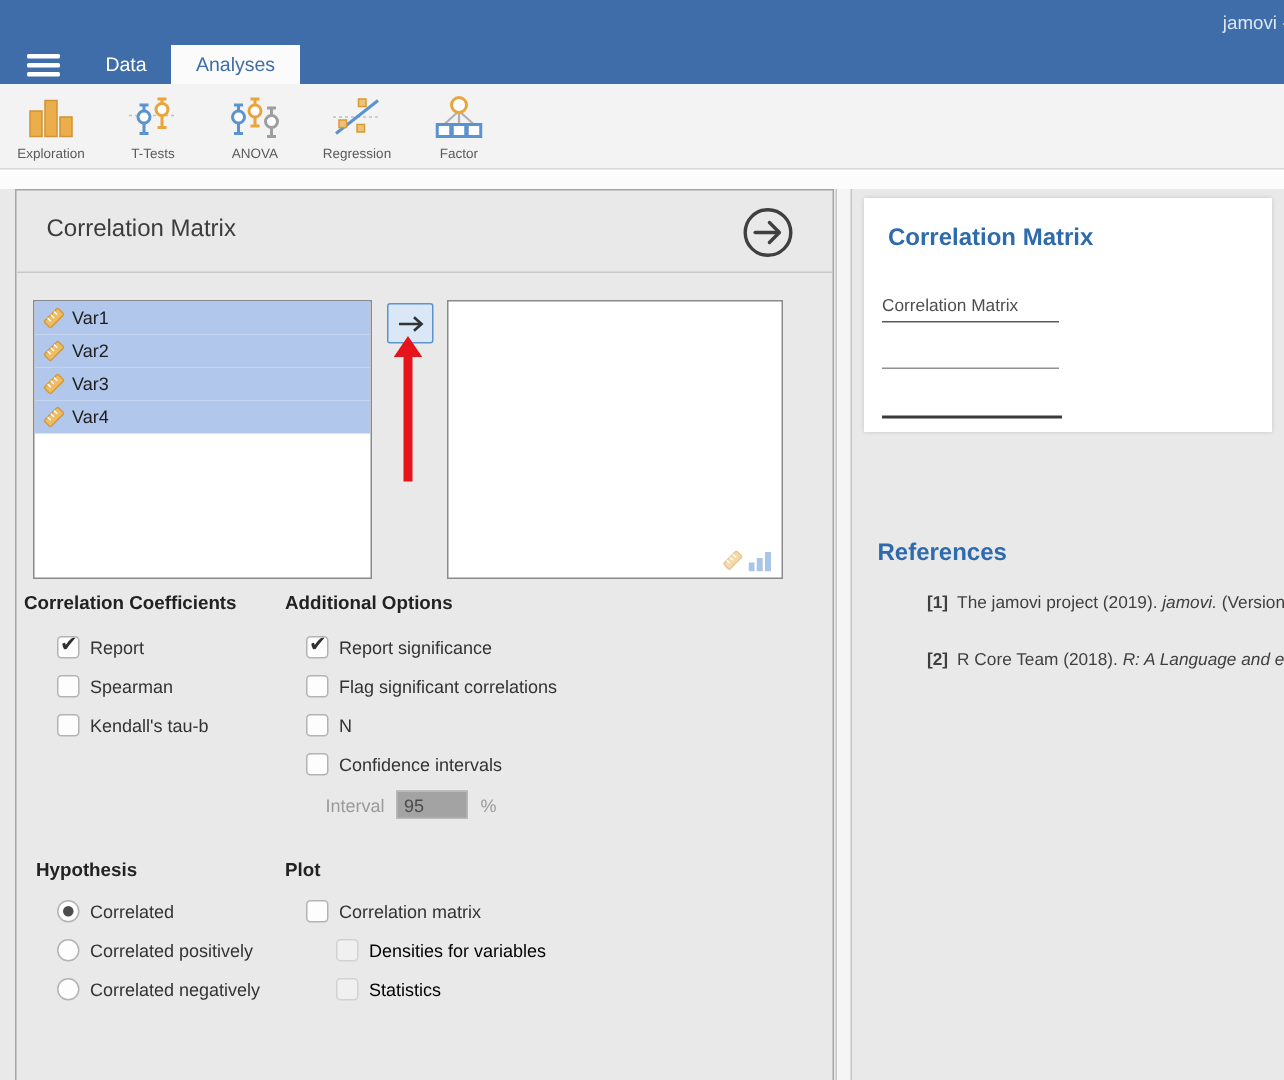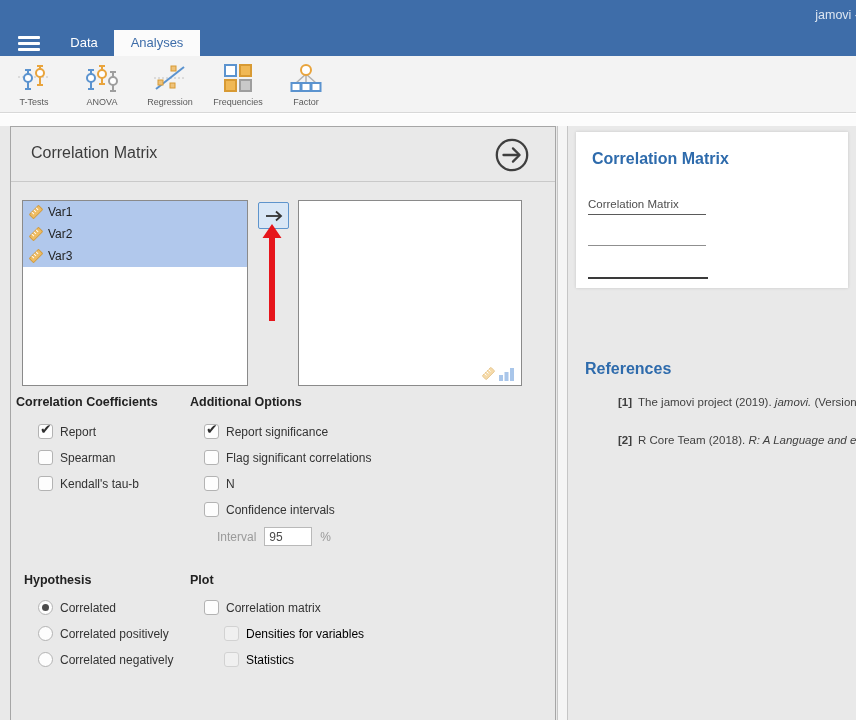--- a/index.html
+++ b/index.html
@@ -56,21 +56,21 @@
   .checkbox .mark { display:none; }
   .checkbox.checked .mark { display:block; position:absolute; left:1px; top:-4px;
                             font-size:14px; color:#2f2f2f; }
   .opt.disabled .checkbox { border-color:#d2d2d2; background:#f0f0f0; }
   .radio { width:15px; height:15px; border:1px solid #b3b3b3; border-radius:50%;
            background:#fdfdfd; position:relative; flex:0 0 auto; }
   .radio.selected::after { content:""; position:absolute; left:3px; top:3px; width:7px; height:7px;
                            border-radius:50%; background:#4c4c4c; }
   .interval-row { position:absolute; display:flex; align-items:center; gap:8px; }
   .interval-label, .interval-suffix { font-size:12px; color:#9a9a9a; }
-  .interval-input { width:48px; height:19px; border:1px solid #b9b9b9; background:#ffffff;
+  .interval-input { width:48px; height:19px; border:1px solid #b9b9b9; background:#a3a3a3;
                     font-family:"Liberation Sans",sans-serif; font-size:12px; color:#4a4a4a; padding:0 4px; }
 
   
   .splitter { position:absolute; left:557px; top:126px; width:11px; bottom:0; background:#f5f5f5;
               border-left:1px solid #c6c6c6; border-right:1px solid #c6c6c6; cursor:col-resize; }
 
   
   .right-panel { position:absolute; left:568px; top:126px; width:288px; bottom:0;
                  background:#e9e9e9; overflow:hidden; }
   .results-card { position:absolute; left:8px; top:6px; width:272px; height:156px;
@@ -103,20 +103,30 @@
         <span></span>
     </div>
     <div class="tab tab-data">Data</div>
     <div class="tab tab-analyses">Analyses</div>
   </div>
 
   <div class="ribbon">
     <div class="ribbon-item">
       <span class="ribbon-icon">
         <svg width="34" height="30" viewBox="0 0 34 30">
+          <rect x="3" y="11" width="8" height="17" fill="#ecae4b" stroke="#cf9434"></rect>
+          <rect x="13" y="4" width="8" height="24" fill="#ecae4b" stroke="#cf9434"></rect>
+          <rect x="23" y="15" width="8" height="13" fill="#ecae4b" stroke="#cf9434"></rect>
+        </svg>
+      </span>
+      <span class="ribbon-label">Exploration</span>
+    </div>
+    <div class="ribbon-item">
+      <span class="ribbon-icon">
+        <svg width="34" height="30" viewBox="0 0 34 30">
           <line x1="1" y1="14" x2="33" y2="14" stroke="#c2c2c2" stroke-width="1" stroke-dasharray="2,2"></line>
           <line x1="11" y1="7" x2="11" y2="26" stroke="#5b93cf" stroke-width="2"></line>
           <line x1="8" y1="7" x2="14" y2="7" stroke="#5b93cf" stroke-width="2"></line>
           <line x1="8" y1="26" x2="14" y2="26" stroke="#5b93cf" stroke-width="2"></line>
           <circle cx="11" cy="15" r="4" fill="#ffffff" stroke="#5b93cf" stroke-width="2"></circle>
           <line x1="23" y1="3" x2="23" y2="22" stroke="#e9a43c" stroke-width="2"></line>
           <line x1="20" y1="3" x2="26" y2="3" stroke="#e9a43c" stroke-width="2"></line>
           <line x1="20" y1="22" x2="26" y2="22" stroke="#e9a43c" stroke-width="2"></line>
           <circle cx="23" cy="10" r="4" fill="#ffffff" stroke="#e9a43c" stroke-width="2"></circle>
         </svg>
@@ -149,31 +159,20 @@
           <line x1="3" y1="26" x2="31" y2="4" stroke="#5b93cf" stroke-width="2"></line>
           <rect x="18" y="3" width="5" height="5" fill="#eec27a" stroke="#d89a33"></rect>
           <rect x="5" y="17" width="5" height="5" fill="#eec27a" stroke="#d89a33"></rect>
           <rect x="17" y="20" width="5" height="5" fill="#eec27a" stroke="#d89a33"></rect>
         </svg>
       </span>
       <span class="ribbon-label">Regression</span>
     </div>
     <div class="ribbon-item">
       <span class="ribbon-icon">
-        <svg width="30" height="30" viewBox="0 0 30 30">
-          <rect x="2" y="2" width="11" height="11" fill="#ffffff" stroke="#5b93cf" stroke-width="2"></rect>
-          <rect x="17" y="2" width="11" height="11" fill="#f0b855" stroke="#d89a33" stroke-width="2"></rect>
-          <rect x="2" y="17" width="11" height="11" fill="#f0b855" stroke="#d89a33" stroke-width="2"></rect>
-          <rect x="17" y="17" width="11" height="11" fill="#c9c9c9" stroke="#9e9e9e" stroke-width="2"></rect>
-        </svg>
-      </span>
-      <span class="ribbon-label">Frequencies</span>
-    </div>
-    <div class="ribbon-item">
-      <span class="ribbon-icon">
         <svg width="34" height="30" viewBox="0 0 34 30">
           <line x1="17" y1="11" x2="7" y2="20" stroke="#b0b0b0" stroke-width="1.5"></line>
           <line x1="17" y1="11" x2="17" y2="20" stroke="#b0b0b0" stroke-width="1.5"></line>
           <line x1="17" y1="11" x2="27" y2="20" stroke="#b0b0b0" stroke-width="1.5"></line>
           <circle cx="17" cy="7" r="5" fill="#ffffff" stroke="#e9a43c" stroke-width="2"></circle>
           <rect x="2.5" y="20" width="9" height="8" fill="#ffffff" stroke="#5b93cf" stroke-width="2"></rect>
           <rect x="12.5" y="20" width="9" height="8" fill="#ffffff" stroke="#5b93cf" stroke-width="2"></rect>
           <rect x="22.5" y="20" width="9" height="8" fill="#ffffff" stroke="#5b93cf" stroke-width="2"></rect>
         </svg>
       </span>
@@ -223,20 +222,31 @@
         <svg width="16" height="16" viewBox="0 0 16 16">
           <g transform="rotate(-45 8 8)">
             <rect x="1.5" y="5" width="13" height="6" rx="1" fill="#eebc63" stroke="#d29b3e"></rect>
             <line x1="5" y1="5" x2="5" y2="8" stroke="#ffffff"></line>
             <line x1="8" y1="5" x2="8" y2="8" stroke="#ffffff"></line>
             <line x1="11" y1="5" x2="11" y2="8" stroke="#ffffff"></line>
           </g>
         </svg>
         <span>Var3</span>
       </div>
+      <div class="var-item selected">
+        <svg width="16" height="16" viewBox="0 0 16 16">
+          <g transform="rotate(-45 8 8)">
+            <rect x="1.5" y="5" width="13" height="6" rx="1" fill="#eebc63" stroke="#d29b3e"></rect>
+            <line x1="5" y1="5" x2="5" y2="8" stroke="#ffffff"></line>
+            <line x1="8" y1="5" x2="8" y2="8" stroke="#ffffff"></line>
+            <line x1="11" y1="5" x2="11" y2="8" stroke="#ffffff"></line>
+          </g>
+        </svg>
+        <span>Var4</span>
+      </div>
     </div>
 
     <div class="transfer-btn">
       <svg width="22" height="16" viewBox="0 0 22 16">
         <line x1="3" y1="8" x2="17" y2="8" stroke="#333333" stroke-width="1.8"></line>
         <polyline points="13,3.5 18,8 13,12.5" fill="none" stroke="#333333" stroke-width="1.8"></polyline>
       </svg>
     </div>
 
     <div class="target-list">

